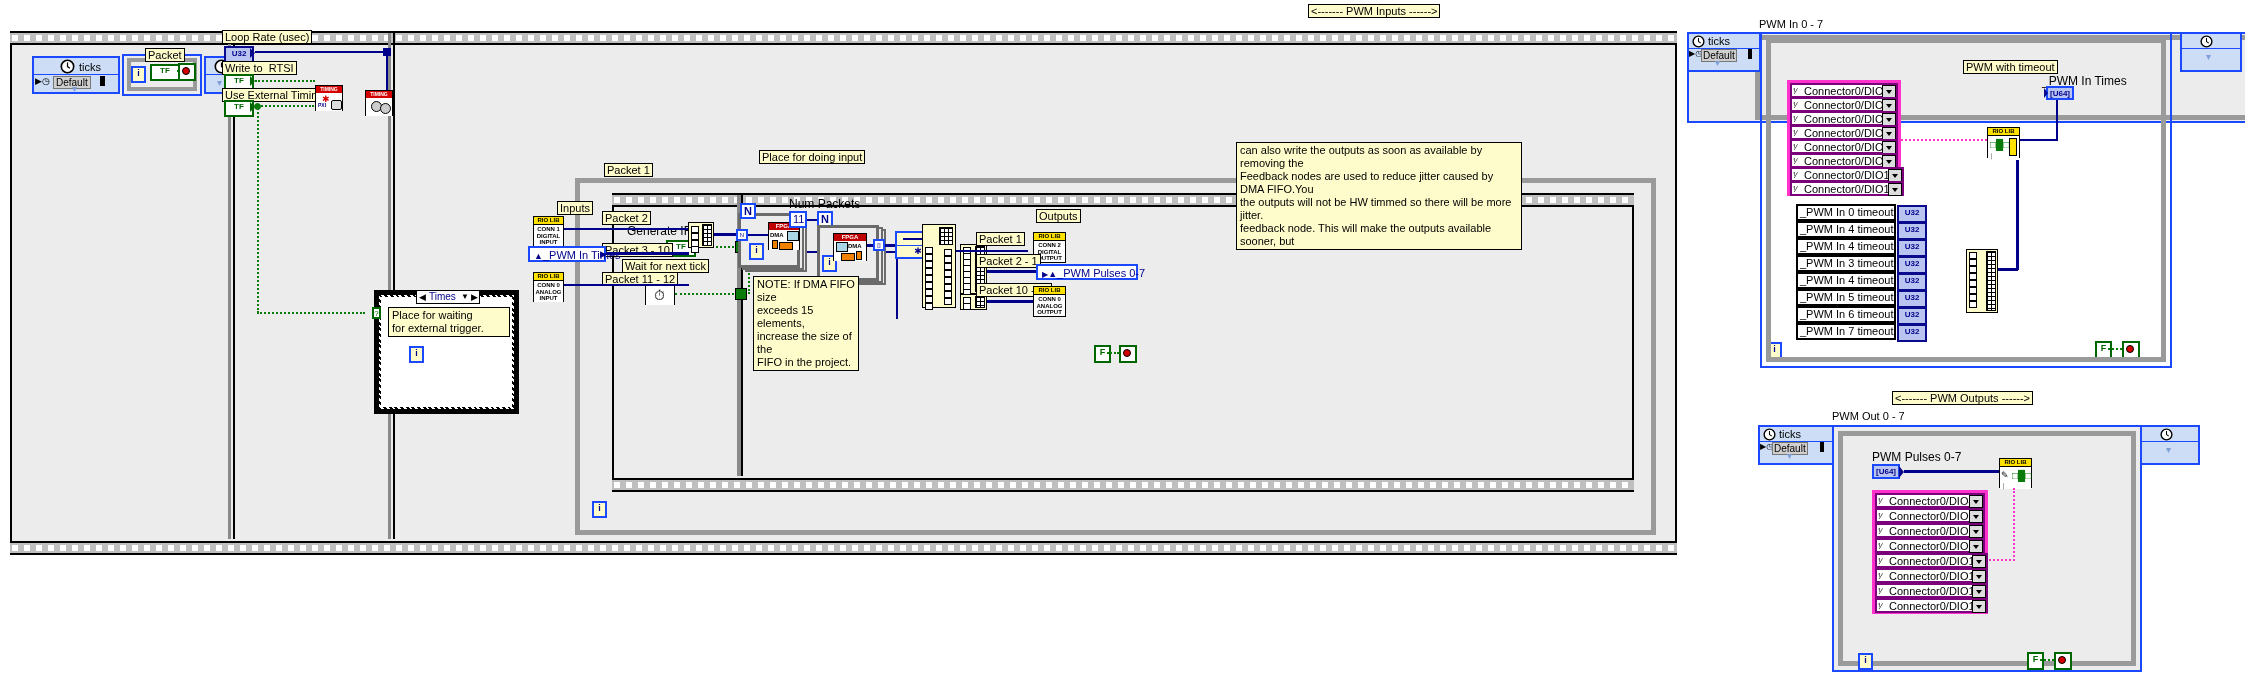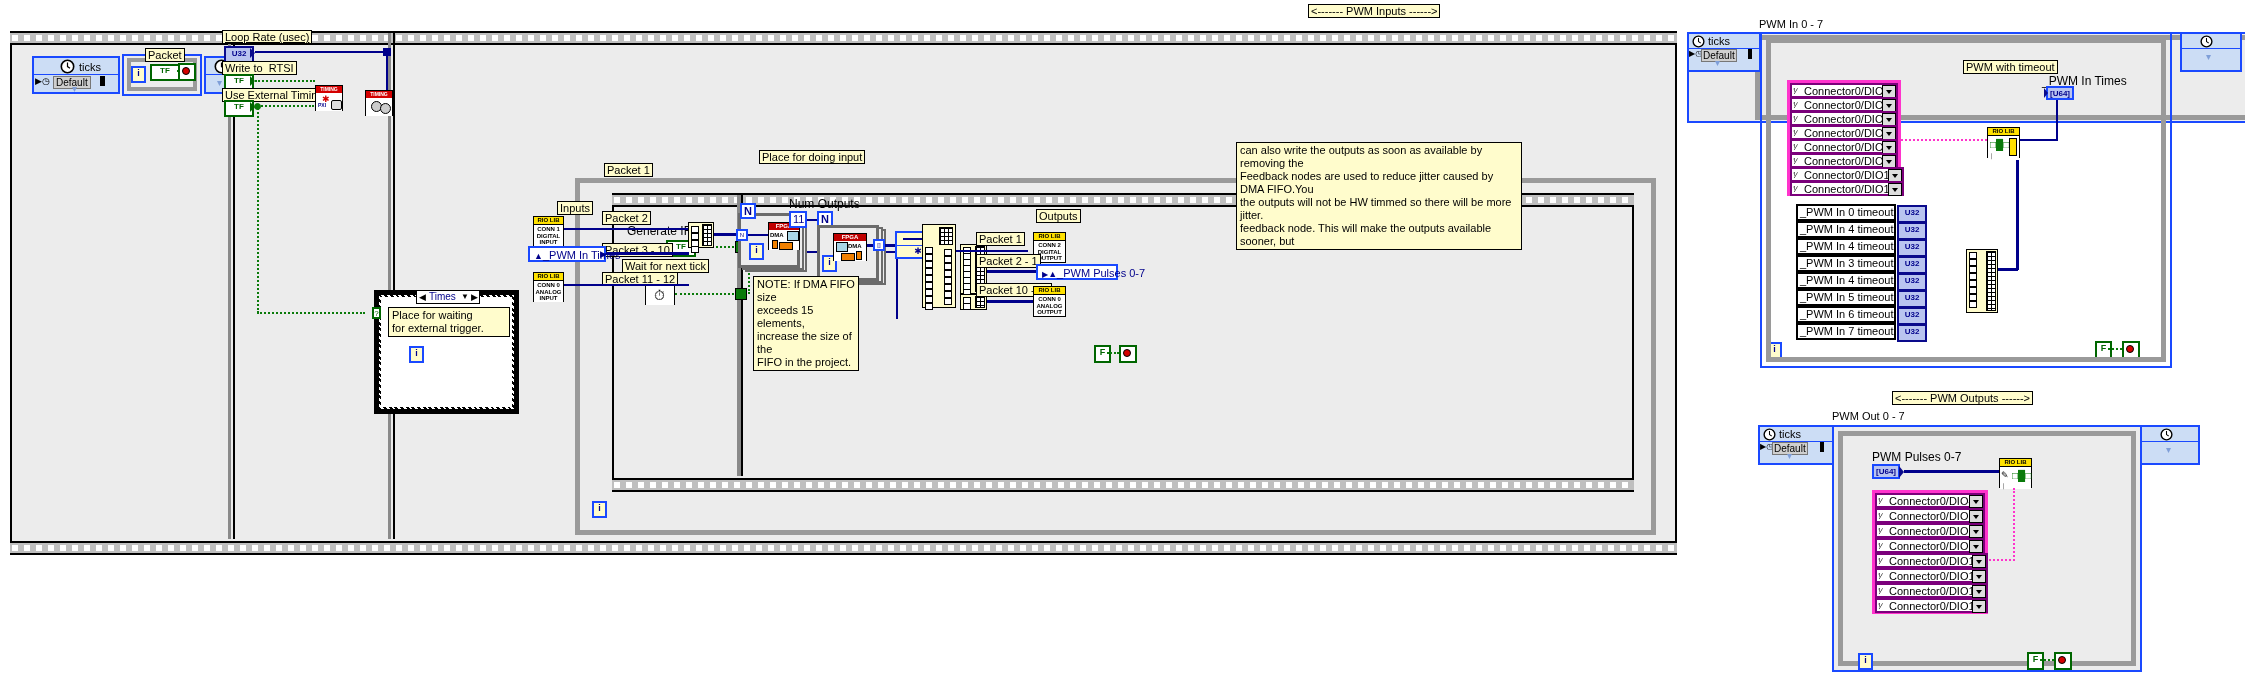--- a/index.html
+++ b/index.html
@@ -170,21 +170,21 @@
 <div class="timed-loop abs" style="left:204px;top:56px;width:36px;height:38px;background:#ccddf5;"></div>
 <div class="abs" style="left:214px;top:59px;">
   <svg width="15" height="15" viewBox="0 0 15 15">
       <circle cx="7.5" cy="7.5" r="6.2" fill="#fff" stroke="#000" stroke-width="1.6"></circle>
       <path d="M7.5 3.6 L7.5 7.6 L10 9.2" stroke="#000" stroke-width="1.2" fill="none"></path>
     </svg>
 </div>
 <div class="abs" style="left:204px;top:74px;width:36px;height:1px;background:#1a49ff;"></div>
 <div class="abs chev" style="left:217px;top:78px;">▾</div>
 
-<div class="abs lv-label" style="left:222px;top:30px;text-decoration:underline;">Loop Rate (usec)</div>
+<div class="abs lv-label" style="left:222px;top:30px;">Loop Rate (usec)</div>
 <div class="abs term" style="left:224px;top:46px;width:26px;height:13px;line-height:11px;">U32</div>
 <div class="abs" style="left:250px;top:48px;width:0;height:0;border-top:5px solid transparent;border-bottom:5px solid transparent;border-left:5px solid #0a0a8c;"></div>
 <div class="wire" style="left:255px;top:51px;width:133px;height:2px;"></div>
 <div class="wire" style="left:386px;top:51px;width:2px;height:50px;"></div>
 <div class="abs" style="left:383px;top:48px;width:8px;height:8px;background:#00008b;"></div>
 
 <div class="abs lv-label" style="left:222px;top:61px;">Write to  RTSI</div>
 <div class="abs term-bool" style="left:224px;top:74px;">TF</div>
 <div class="abs" style="left:250px;top:76px;width:0;height:0;border-top:5px solid transparent;border-bottom:5px solid transparent;border-left:5px solid #006600;"></div>
 <div class="wire-green wire-green-h" style="left:255px;top:80px;width:60px;"></div>
@@ -314,21 +314,21 @@
   <div class="node-hdr hdr-fpga">FPGA</div>
   <div style="position:relative;height:20px;background:#fff;">
     <div style="position:absolute;left:1px;top:2px;font-size:6px;font-weight:bold;color:#000;">DMA</div>
     <div style="position:absolute;left:18px;top:1px;width:10px;height:8px;border:1px solid #000;background:#a9d7e8;"></div>
     <div style="position:absolute;left:3px;top:10px;width:4px;height:7px;background:#f08000;border:1px solid #000;"></div>
     <div style="position:absolute;left:10px;top:12px;width:12px;height:6px;background:#f08000;border:1px solid #000;"></div>
   </div>
 </div>
 <div class="wire" style="left:748px;top:234px;width:20px;height:2px;"></div>
 
-<div class="abs plain-label" style="left:789px;top:198px;font-size:12px;">Num Outputs</div>
+<div class="abs plain-label" style="left:789px;top:198px;font-size:12px;">Num Packets</div>
 <div class="num-const" style="left:789px;top:211px;width:18px;height:17px;">11</div>
 <div class="wire" style="left:807px;top:219px;width:11px;height:2px;"></div>
 <div class="nbox" style="left:817px;top:211px;">N</div>
 
 <div class="forloop-shadow" style="left:824px;top:229px;width:62px;height:56px;"></div>
 <div class="forloop-shadow" style="left:821px;top:227px;width:62px;height:56px;"></div>
 <div class="forloop" style="left:817px;top:225px;width:62px;height:56px;"></div>
 <div class="iter" style="left:822px;top:255px;">i</div>
 <div class="node" style="left:833px;top:233px;width:34px;height:28px;">
   <div class="node-hdr hdr-fpga">FPGA</div>
@@ -400,21 +400,21 @@
 <div class="wire" style="left:956px;top:250px;width:72px;height:2px;"></div>
 <div class="node" style="left:1033px;top:232px;width:33px;height:31px;">
   <div class="node-hdr hdr-rio">RIO LIB</div>
   <div class="rio-body" style="padding:1px 0 0 0;">CONN 2</div>
   <div class="rio-body" style="padding:0;">DIGITAL</div>
   <div class="rio-body" style="padding:0;">OUTPUT</div>
 </div>
 
 <div class="abs lv-label" style="left:976px;top:254px;">Packet 2 - 1</div>
 <div class="wire-thick" style="left:987px;top:270px;width:50px;height:3px;"></div>
-<div class="subvi" style="left:1036px;top:264px;width:82px;">
+<div class="subvi" style="left:1036px;top:264px;width:102px;">
   <span style="font-size:8px;">▶</span><span class="home">▲</span><span>_PWM Pulses 0-7</span>
 </div>
 
 <div class="abs lv-label" style="left:976px;top:283px;">Packet 10 - 11</div>
 <div class="wire-thick" style="left:987px;top:300px;width:46px;height:3px;"></div>
 <div class="node" style="left:1033px;top:286px;width:33px;height:31px;">
   <div class="node-hdr hdr-rio">RIO LIB</div>
   <div class="rio-body" style="padding:1px 0 0 0;">CONN 0</div>
   <div class="rio-body" style="padding:0;">ANALOG</div>
   <div class="rio-body" style="padding:0;">OUTPUT</div>

